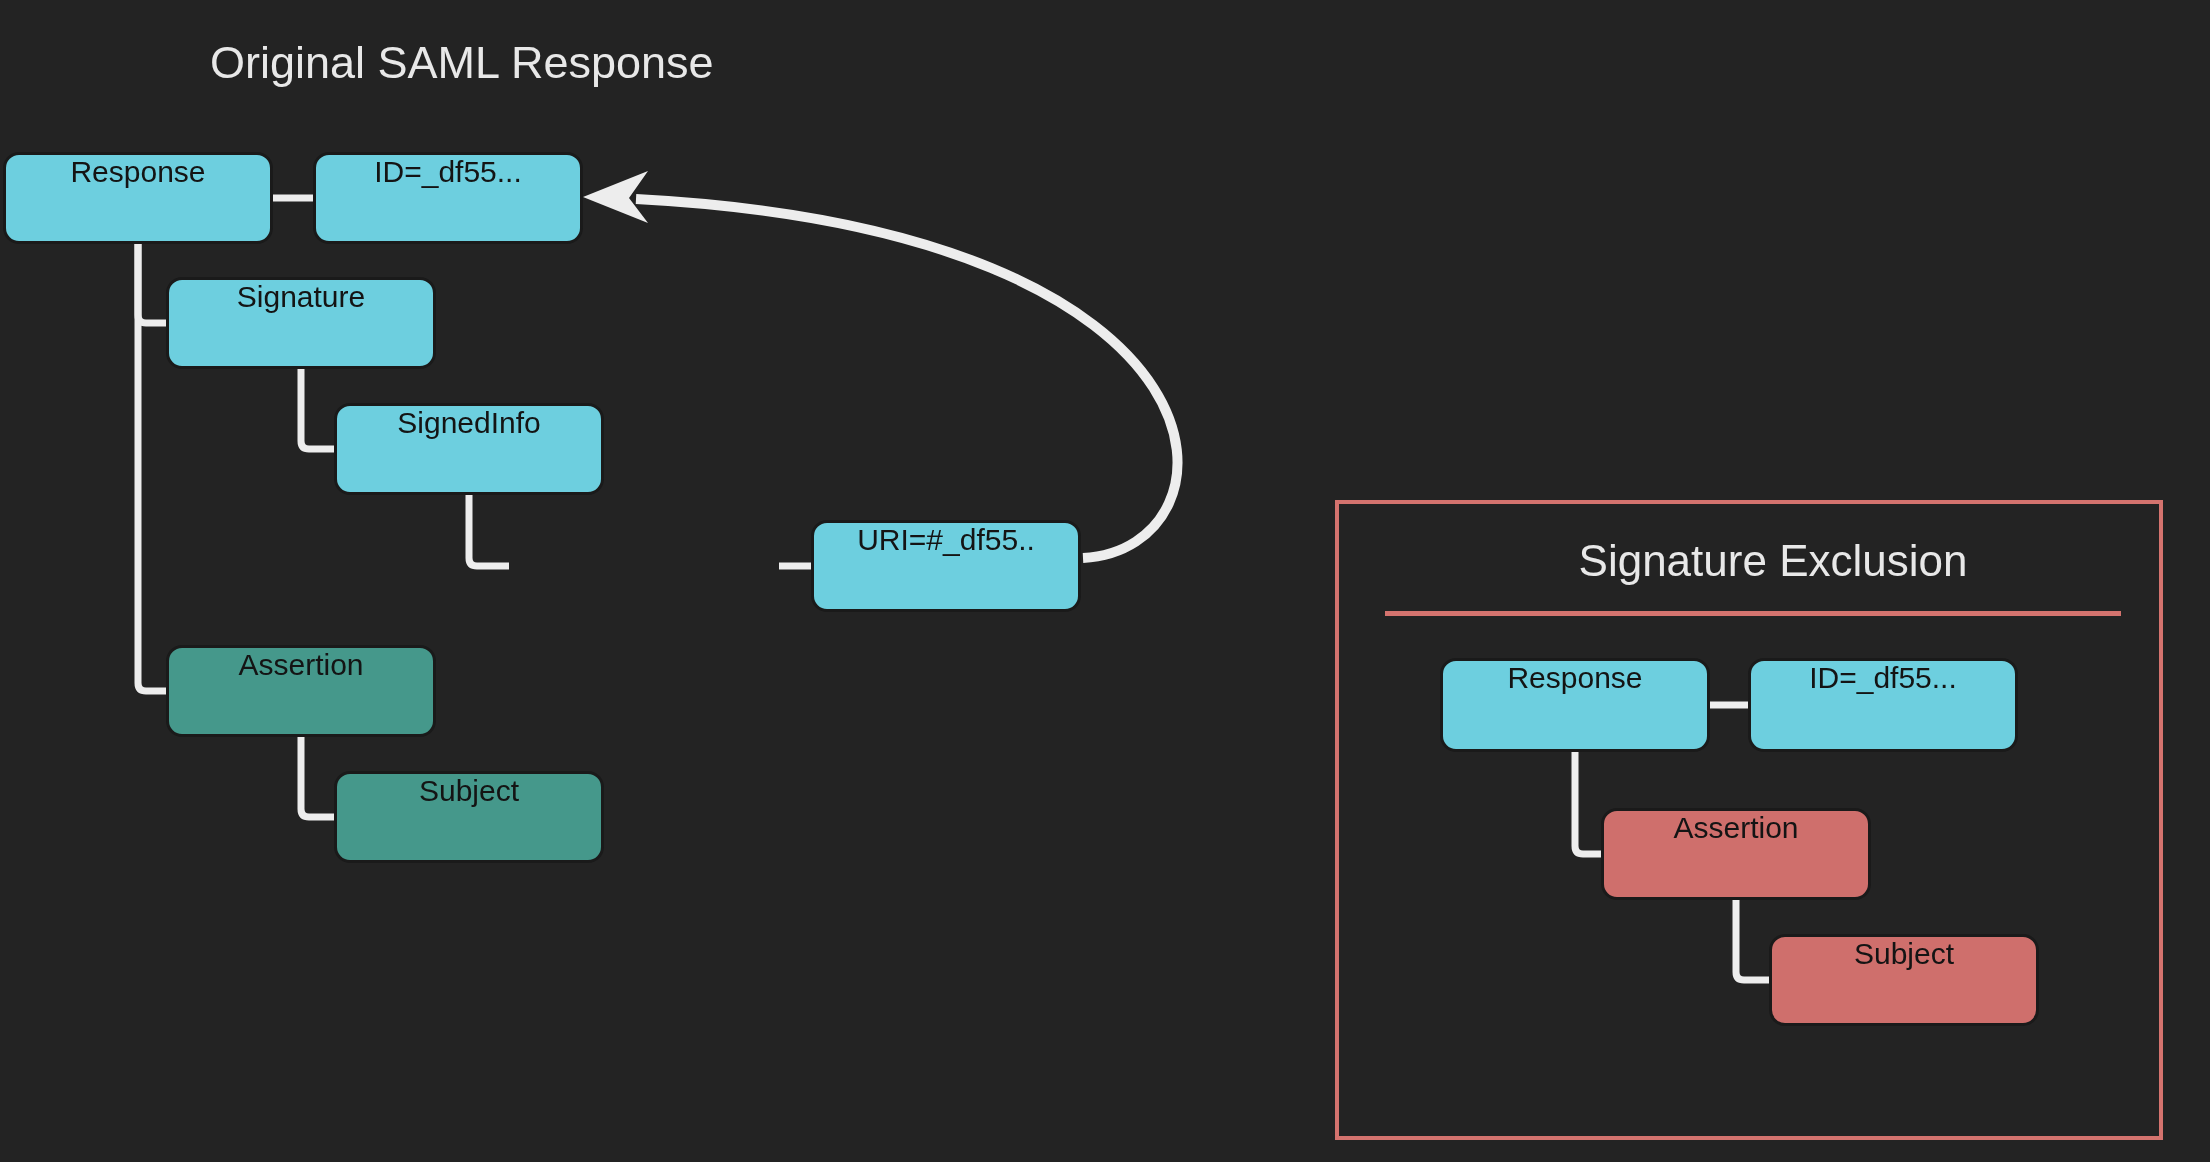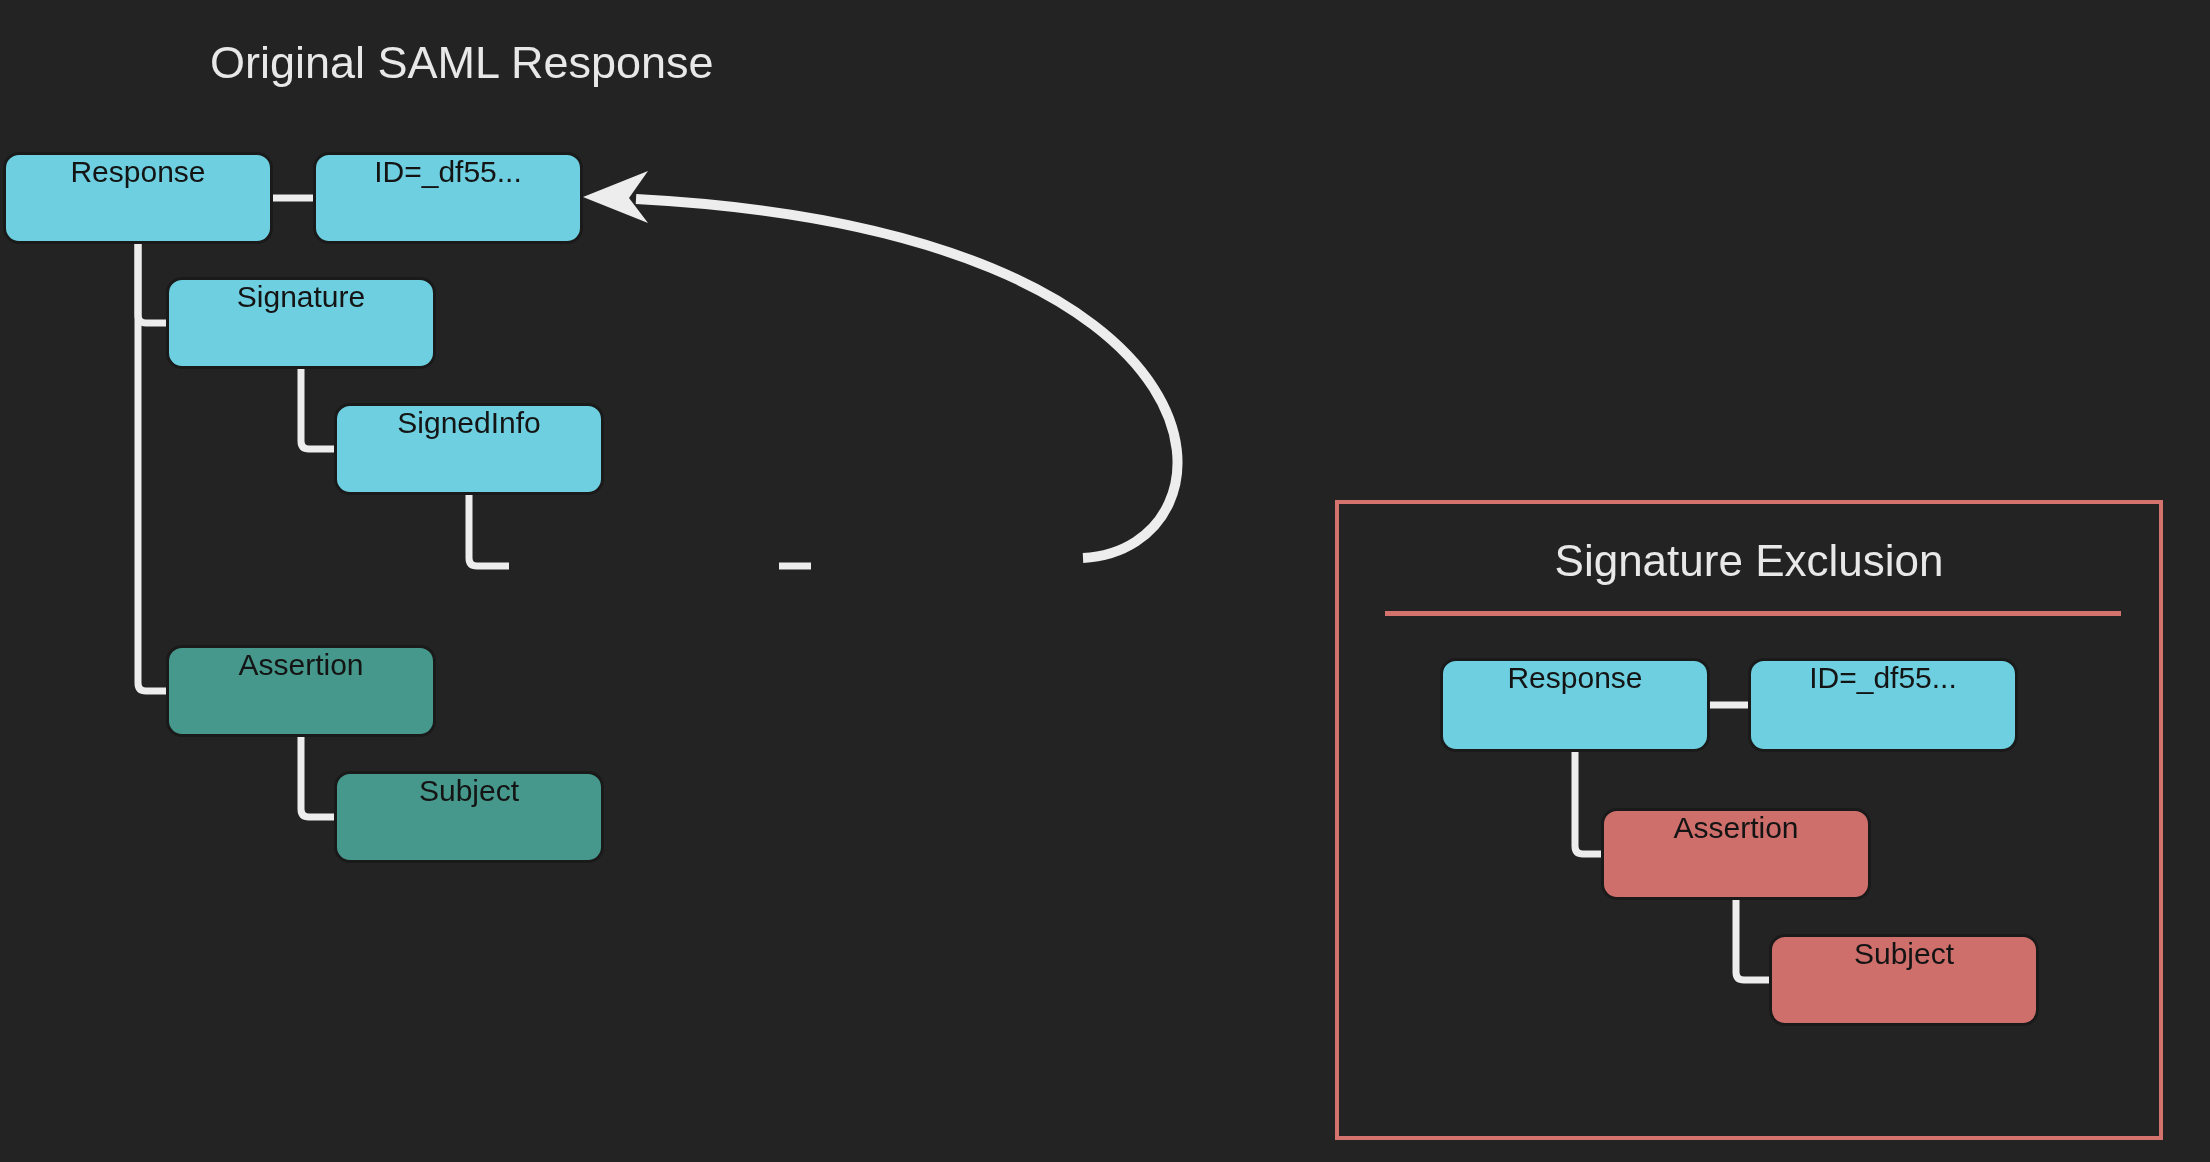--- a/index.html
+++ b/index.html
@@ -36,20 +36,21 @@
     box-sizing:border-box;
     background:transparent;
   }
   .panel-title{
     position:absolute;
     z-index:3;
     color:var(--title-text);
     font-size:44px;
     text-align:center;
     white-space:nowrap;
+    margin-left:24px;
   }
   .panel-divider{
     position:absolute;
     z-index:3;
     height:5px;
     background:var(--panel-border);
   }
   svg.wires{
     position:absolute;left:0;top:0;z-index:2;
   }
@@ -117,20 +118,23 @@
   </div>
   <div class="node cyan" style="left:313px;top:152px;">
     <span>ID=_df55...</span>
   </div>
   <div class="node cyan" style="left:334px;top:403px;">
     <span>SignedInfo</span>
   </div>
   <div class="node cyan" style="left:166px;top:277px;">
     <span>Signature</span>
   </div>
+  <div class="node cyan" style="left:811px;top:520px;">
+    <span>URI=#_df55..</span>
+  </div>
   <div class="node teal" style="left:166px;top:645px;">
     <span>Assertion</span>
   </div>
   <div class="node teal" style="left:334px;top:771px;">
     <span>Subject</span>
   </div>
 
   <div class="node cyan" style="left:1440px;top:658px;height:94px;">
     <span>Response</span>
   </div>

